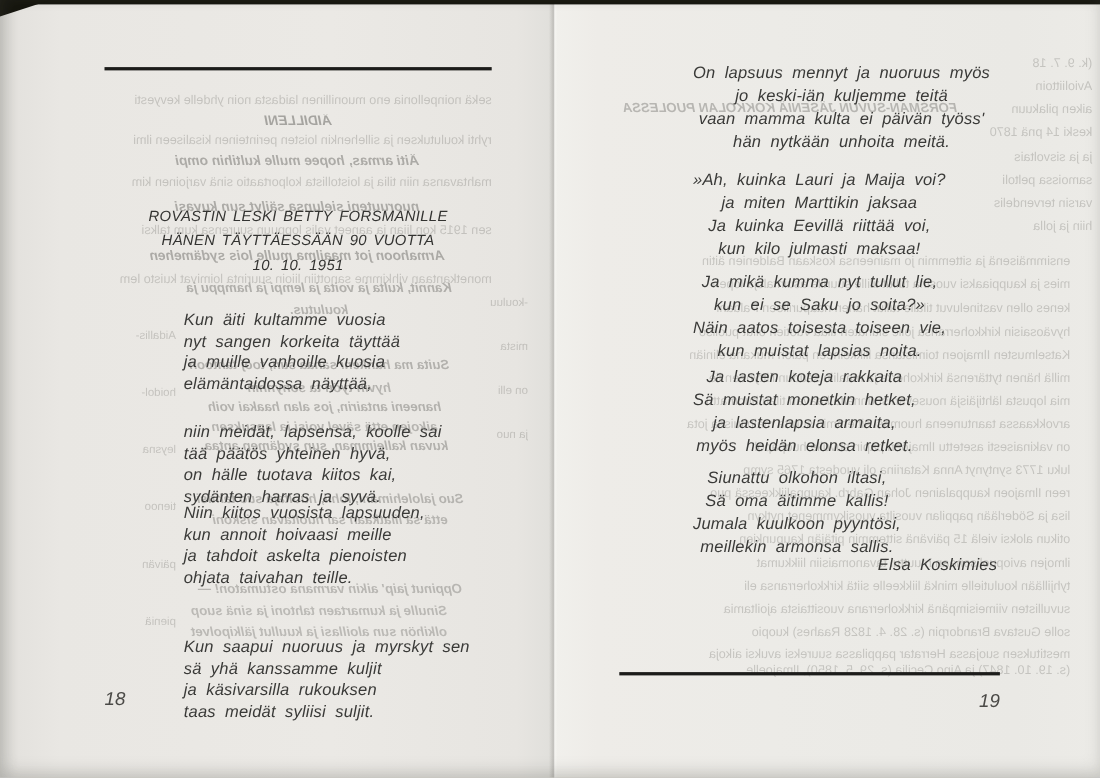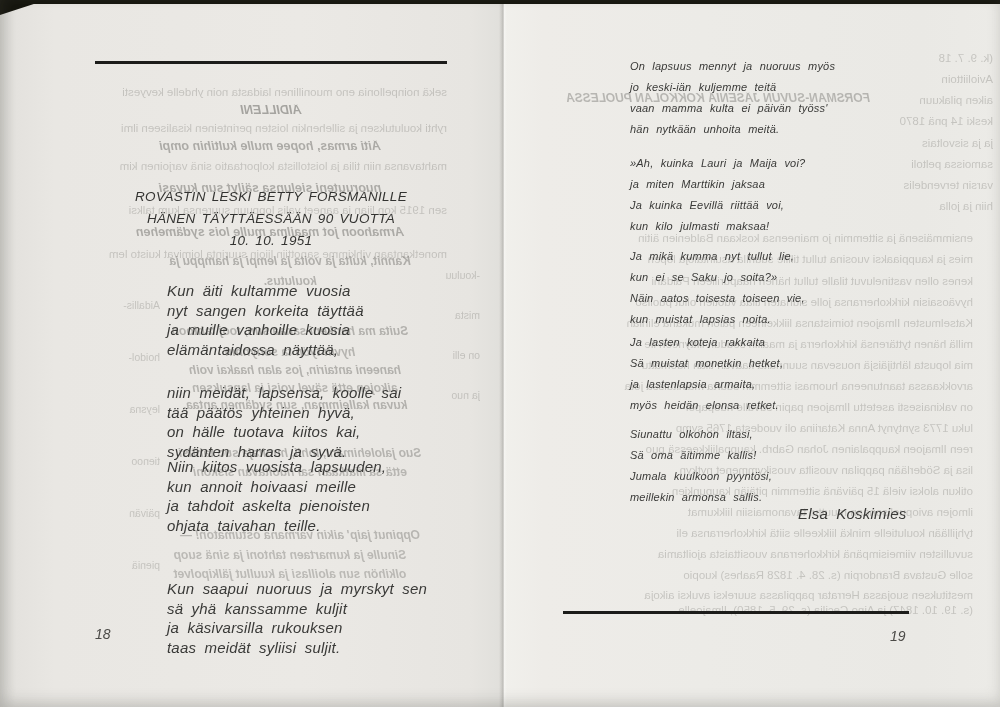--- a/index.html
+++ b/index.html
@@ -24,22 +24,22 @@
   .corner-tl{position:absolute;top:0;left:0;width:0;height:0;z-index:6;
     border-top:15px solid #16160f;border-right:46px solid transparent;}
   .rule{position:absolute;background:#1c1c1a;z-index:3;}
   .heading{
     position:absolute;left:95px;top:186px;width:352px;z-index:3;
     text-align:center;font-style:italic;font-size:13.5px;line-height:22px;
     color:#333331;letter-spacing:0.3px;word-spacing:2px;
   }
   .stanza{position:absolute;font-style:italic;color:#3a3a38;white-space:nowrap;z-index:3;}
   .sl{left:167px;font-size:15px;line-height:19.5px;word-spacing:4px;letter-spacing:0.2px;}
-  .sr{left:127px;font-size:11px;line-height:21px;word-spacing:4px;letter-spacing:0.2px;}
-  .pagenum{position:absolute;font-style:italic;font-size:14px;color:#4b4a47;z-index:3;}
+  .sr{left:127px;font-size:15px;line-height:21px;word-spacing:4px;letter-spacing:0.2px;text-align:center;}
+  .pagenum{position:absolute;font-style:italic;font-size:17px;color:#4b4a47;z-index:3;}
   .signature{
     position:absolute;left:295px;top:505px;z-index:3;
     font-style:italic;font-size:15px;color:#3a3a38;word-spacing:4px;letter-spacing:0.2px;
   }
   .bleed-layer{position:absolute;left:0;top:0;right:0;bottom:0;overflow:hidden;z-index:1;}
   .bleed{
     position:absolute;white-space:nowrap;overflow:hidden;
     transform:scaleX(-1);filter:blur(0.7px);
     color:#6f6e69;font-size:11.5px;opacity:0.30;line-height:1.1;
   }

